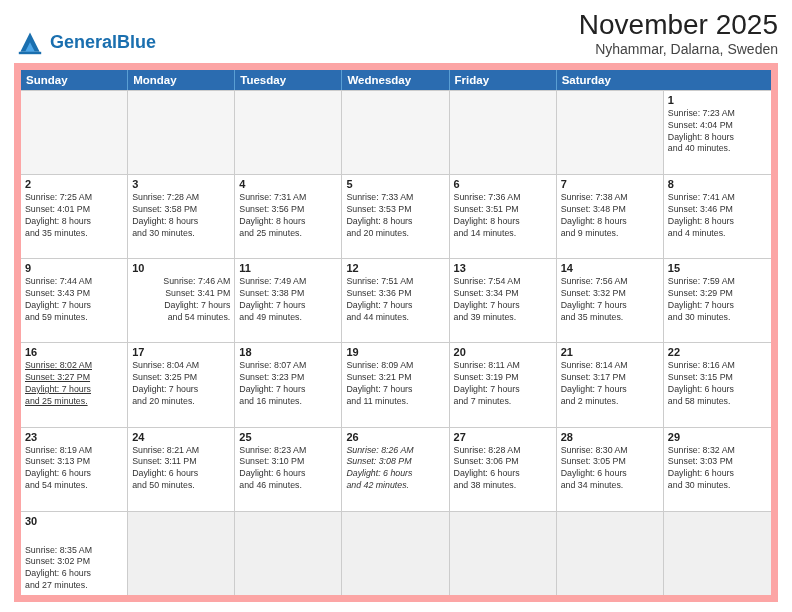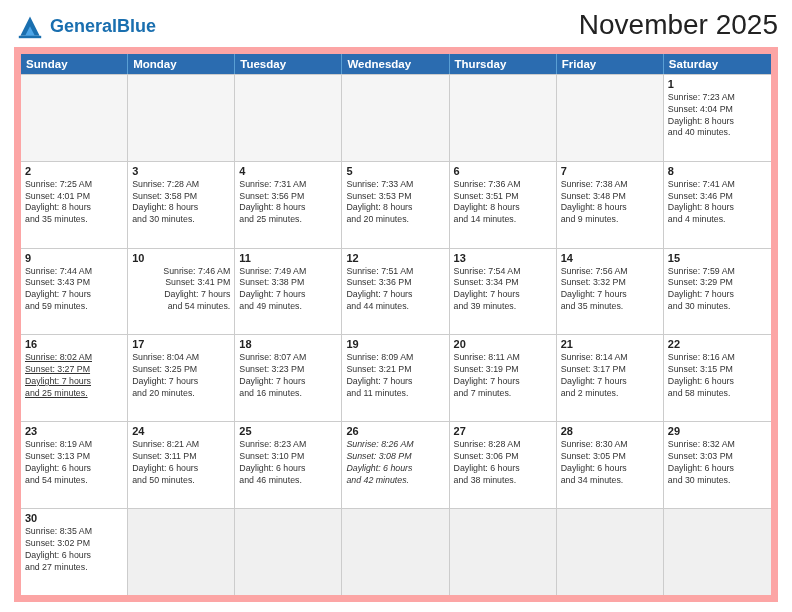--- a/index.html
+++ b/index.html
@@ -101,20 +101,21 @@
       color: #222;
       margin-bottom: 2px;
     }
     .cal-cell .day-info {
       font-size: 8.8px;
       line-height: 1.35;
       color: #333;
     }
     .last-row .cal-cell {
       background: #f0f0f0;
+      justify-content: space-between;
     }
     .last-row .cal-cell.has-data {
       background: #fff;
     }
   </style>
 </head>
 <body>
 
 <div class="page">
   <div class="header">
@@ -123,30 +124,30 @@
         <polygon points="8,28 20,4 32,28" fill="#1a6faf"></polygon>
         <polygon points="14,28 20,16 26,28" fill="#4da6e8"></polygon>
         <rect x="6" y="28" width="28" height="3" fill="#1a6faf"></rect>
       </svg>
       <div class="logo-text">
         <span>General</span><span style="color:#1a6faf">Blue</span>
       </div>
     </div>
     <div class="title-block">
       <div class="month-year">November 2025</div>
+      <div class="location">Nyhammar, Dalarna, Sweden</div>
     </div>
   </div>
 
   <div class="calendar">
     <div class="cal-header">
     <div class="cal-header-cell">Sunday</div>
         <div class="cal-header-cell">Monday</div>
         <div class="cal-header-cell">Tuesday</div>
         <div class="cal-header-cell">Wednesday</div>
-        <div class="cal-header-cell">Thursday</div>
         <div class="cal-header-cell">Friday</div>
         <div class="cal-header-cell">Saturday</div>
       </div>
     <div class="cal-body">
     <div class="cal-row">
           <div class="cal-cell empty"></div>
           <div class="cal-cell empty"></div>
           <div class="cal-cell empty"></div>
           <div class="cal-cell empty"></div>
           <div class="cal-cell empty"></div>

